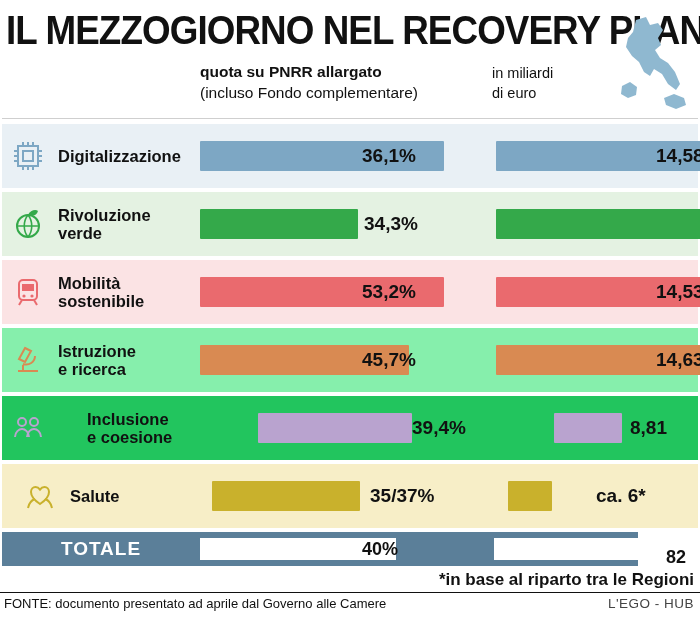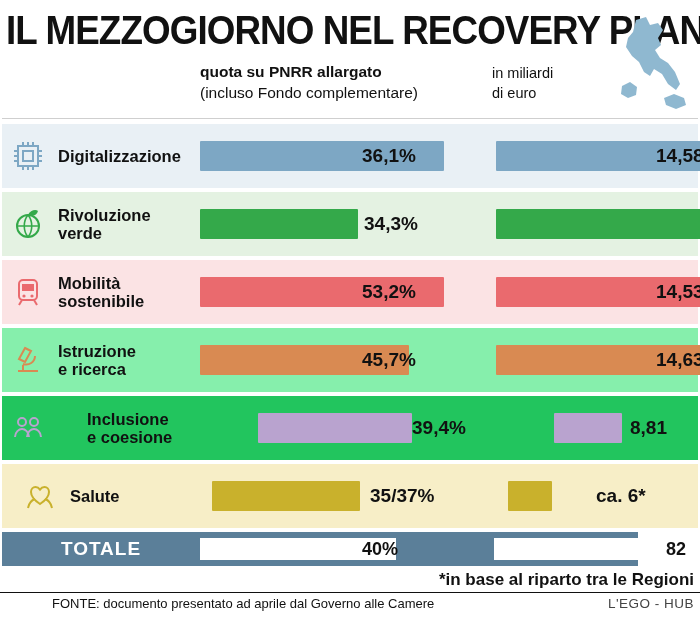--- a/index.html
+++ b/index.html
@@ -174,21 +174,20 @@
     width: 700px;
     height: 1px;
     background: #111;
   }
   .source {
     position: absolute;
     left: 4px;
     top: 596px;
     font-size: 13px;
     color: #111;
-    margin-left: 48px;
   }
   .brand {
     position: absolute;
     right: 6px;
     top: 596px;
     font-size: 13.5px;
     font-weight: normal;
     color: #444;
     letter-spacing: 0.5px;
   }
@@ -363,20 +362,20 @@
     </div>
   </div>
 </div>
 
 <div class="total-row">
   <div class="total-label">TOTALE</div>
   <div class="total-bars">
     <div class="total-bar" style="left:0px;width:196px;"></div>
     <div class="total-val" style="left:162px;">40%</div>
     <div class="total-bar" style="left:294px;width:186px;"></div>
-    <div class="total-val" style="left:466px;">82</div>
+    <div class="total-val" style="left:466px;margin-top:8px;">82</div>
   </div>
 </div>
 
 <div class="note">*in base al riparto tra le Regioni</div>
 <div class="footer-line"></div>
 <div class="source">FONTE: documento presentato ad aprile dal Governo alle Camere</div>
 <div class="brand">L'EGO - HUB</div>
 
 </body></html>

